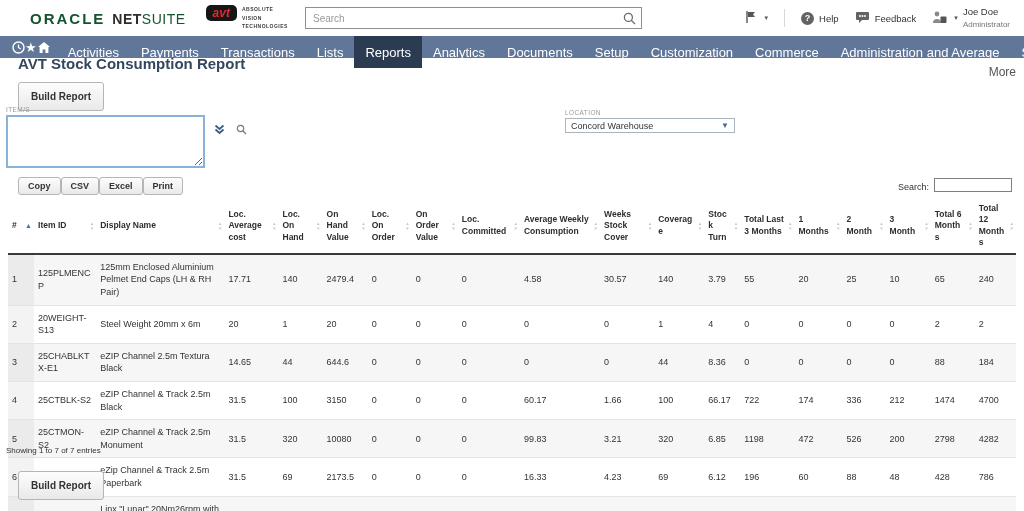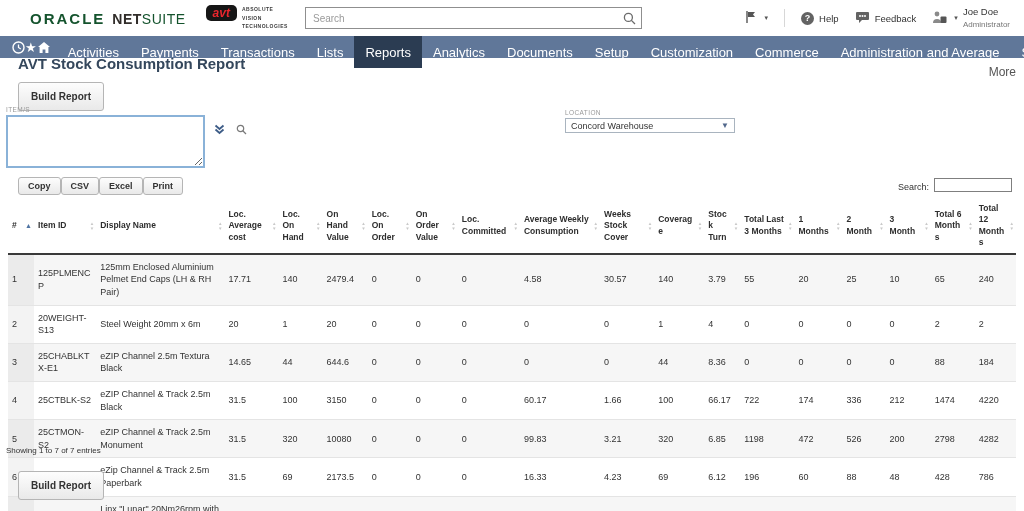--- a/index.html
+++ b/index.html
@@ -354,21 +354,21 @@
             <td>0</td>
             <td>60.17</td>
             <td>1.66</td>
             <td>100</td>
             <td>66.17</td>
             <td>722</td>
             <td>174</td>
             <td>336</td>
             <td>212</td>
             <td>1474</td>
-            <td>4220</td>
+            <td>4700</td>
           </tr>
           <tr class="odd">
             <td>5</td>
             <td>25CTMON-S2</td>
             <td>eZIP Channel &amp; Track 2.5m Monument</td>
             <td>31.5</td>
             <td>320</td>
             <td>10080</td>
             <td>0</td>
             <td>0</td>

